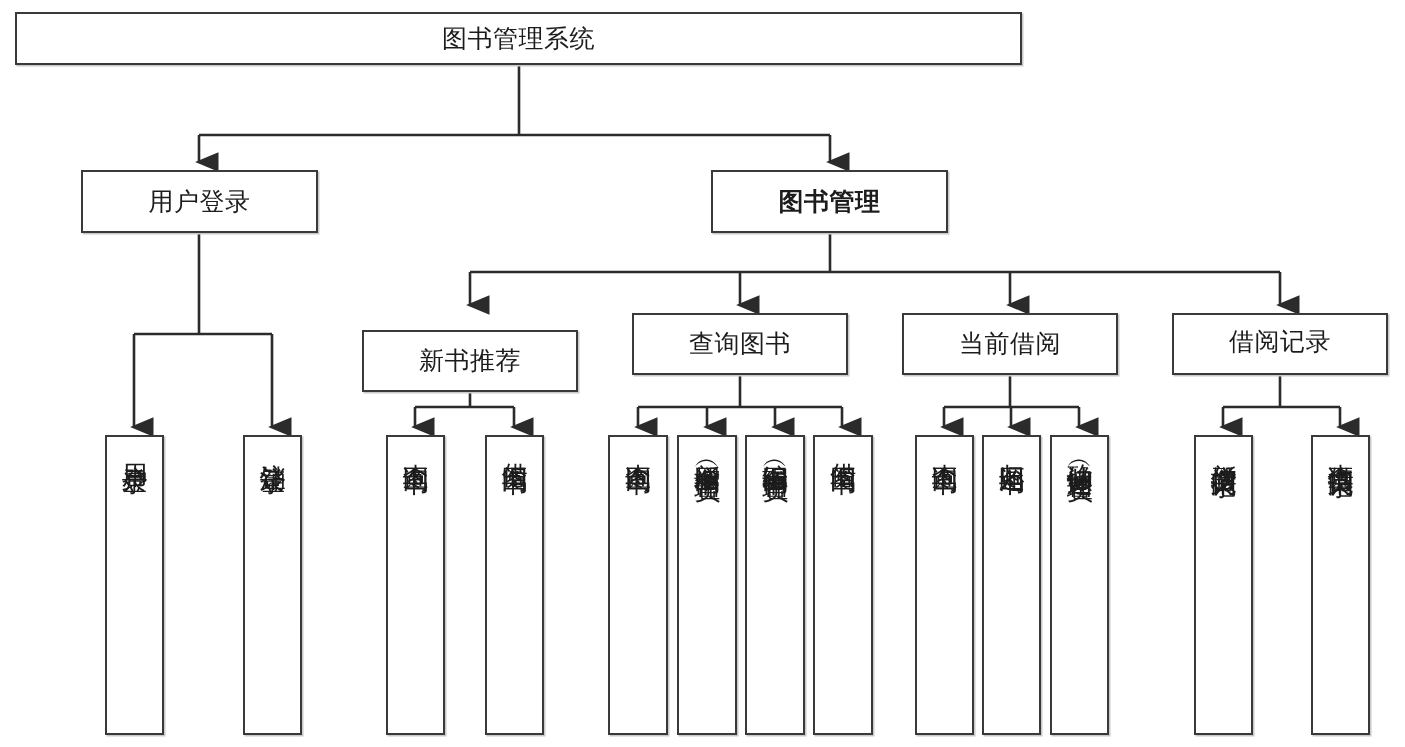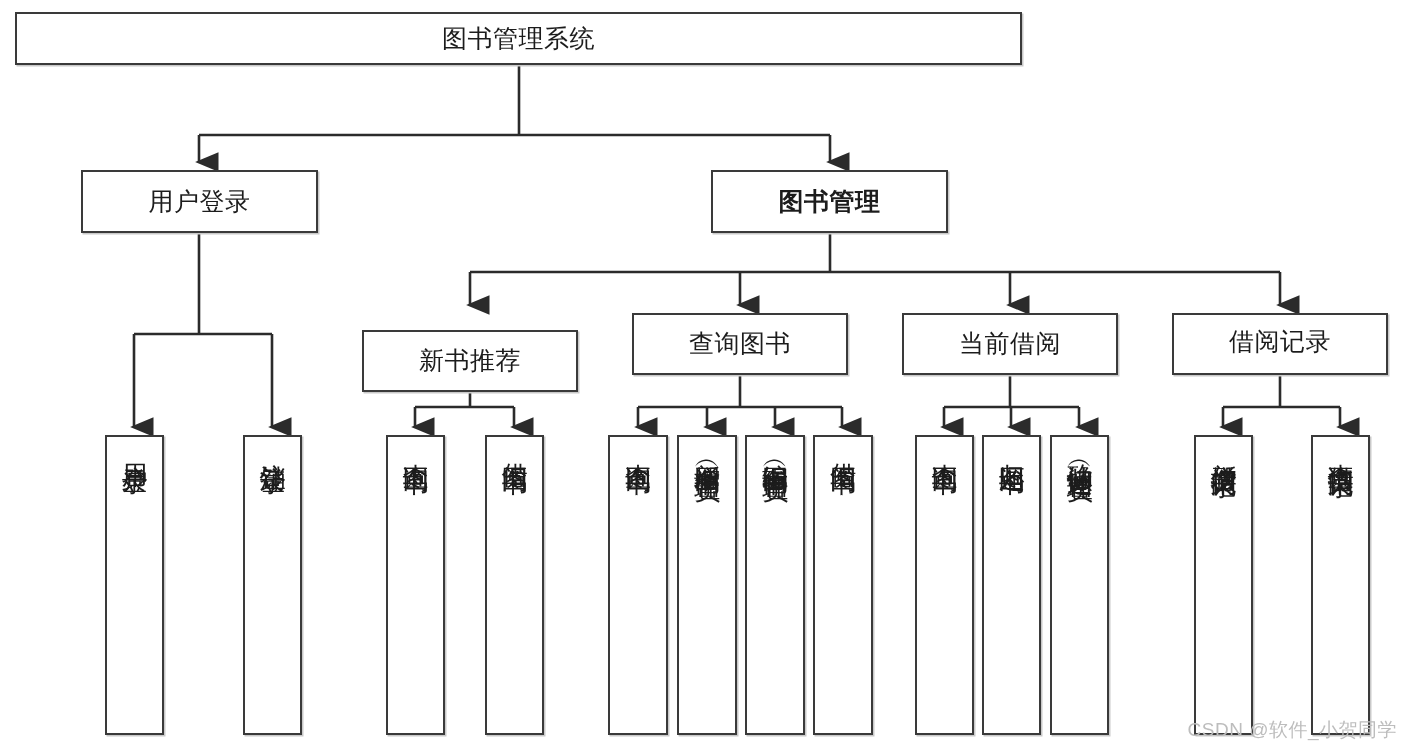--- a/index.html
+++ b/index.html
@@ -174,15 +174,14 @@
     <span class="lbl">确认归还（管理员）</span>
   </div>
 
   <div class="node v-node" style="left:1194px;top:435px;width:59px;height:300px;">
     <span class="lbl">新增借阅记录</span>
   </div>
   <div class="node v-node" style="left:1311px;top:435px;width:59px;height:300px;">
     <span class="lbl">查询借阅记录</span>
   </div>
 
-  <div class="watermark">CSDN @软件_小贺同学</div>
 
 </div>
 
 </body></html>

